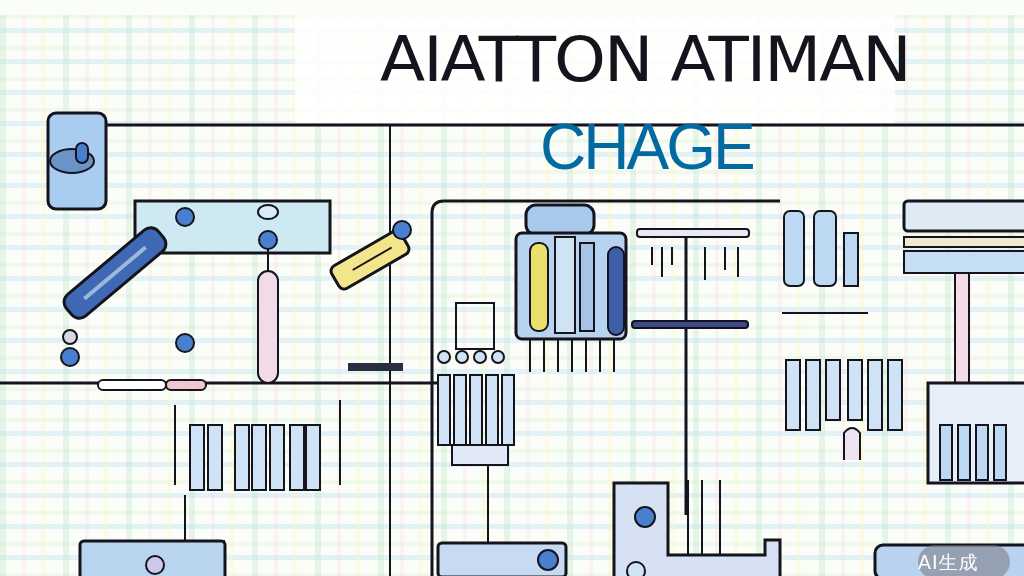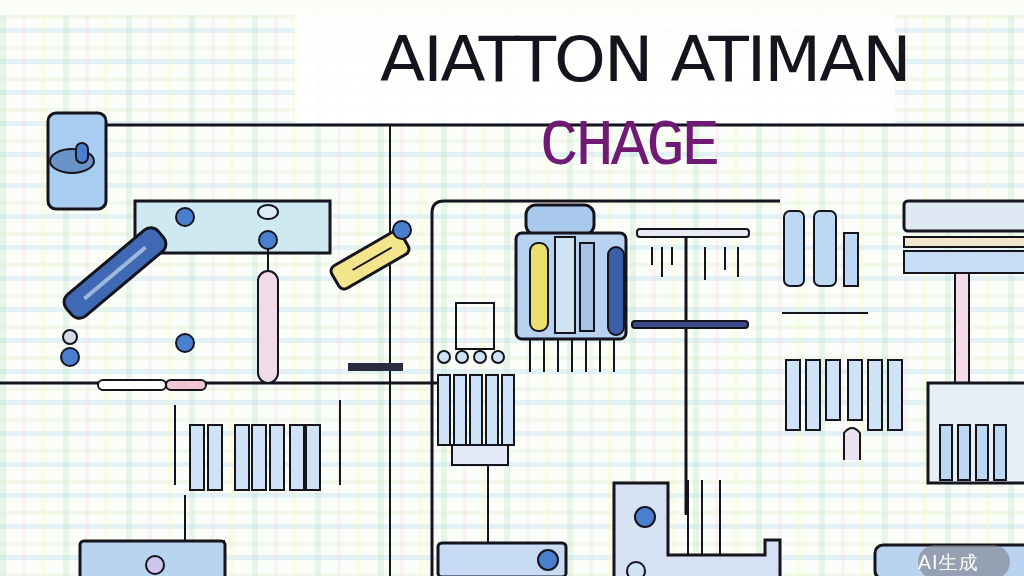--- a/index.html
+++ b/index.html
@@ -5,21 +5,21 @@
     html, body { margin: 0; padding: 0; }
     body { width: 1024px; height: 576px; overflow: hidden; background: #fbfdf8; position: relative; font-family: "DejaVu Sans", sans-serif; }
     .stage { position: absolute; left: 0; top: 0; width: 1024px; height: 576px; margin-top: 15px; }
     .bg-stripes { position: absolute; inset: 0;
       background:
         repeating-linear-gradient(90deg, rgba(190,230,200,0.35) 0 6px, rgba(255,255,255,0) 6px 22px, rgba(250,210,230,0.25) 22px 26px, rgba(255,255,255,0) 26px 41px, rgba(255,245,180,0.3) 41px 45px, rgba(255,255,255,0) 45px 63px),
         repeating-linear-gradient(0deg, rgba(180,220,240,0.35) 0 5px, rgba(255,255,255,0) 5px 14px, rgba(220,240,210,0.35) 14px 18px, rgba(255,255,255,0) 18px 31px);
     }
     .title-box { position: absolute; left: 295px; top: 0; width: 600px; height: 108px; background: rgba(255,255,255,0.85); }
     .title-line1 { position: absolute; left: 380px; top: 12px; font-family: "DejaVu Sans", sans-serif; font-size: 66px; letter-spacing: -2px; color: #15131c; font-weight: normal; transform: scaleY(0.95); white-space: nowrap; line-height: 1; }
-    .title-line2 { position: absolute; left: 540px; top: 100px; font-family: Liberation Mono, monospace; font-size: 64px; letter-spacing: -3px; color: #701a75; white-space: nowrap; line-height: 1; }
+    .title-line2 { position: absolute; left: 540px; top: 100px; font-family: Liberation Sans, sans-serif; font-size: 64px; letter-spacing: -3px; color: #0369a1; white-space: nowrap; line-height: 1; }
     svg { position: absolute; left: 0; top: 0; }
     .badge { position: absolute; left: 918px; top: 530px; width: 92px; height: 34px; border-radius: 17px; background: rgba(120,120,130,0.55); color: #ffffff; font-size: 19px; line-height: 34px; letter-spacing: 1px; }
   </style>
 </head>
 <body>
 
 <div class="stage">
   <div class="bg-stripes"></div>
   <div class="title-box"></div>
 

